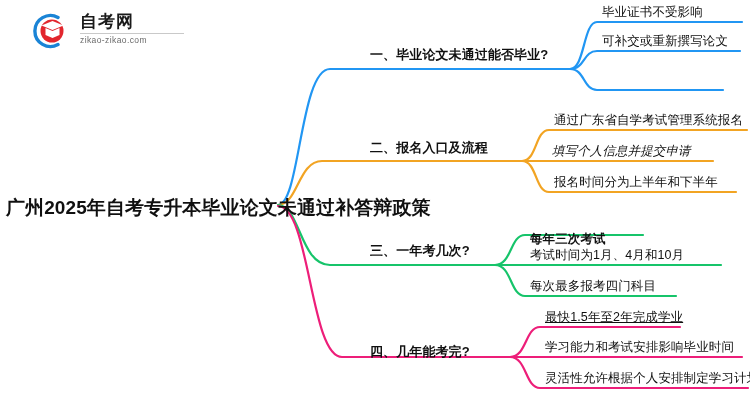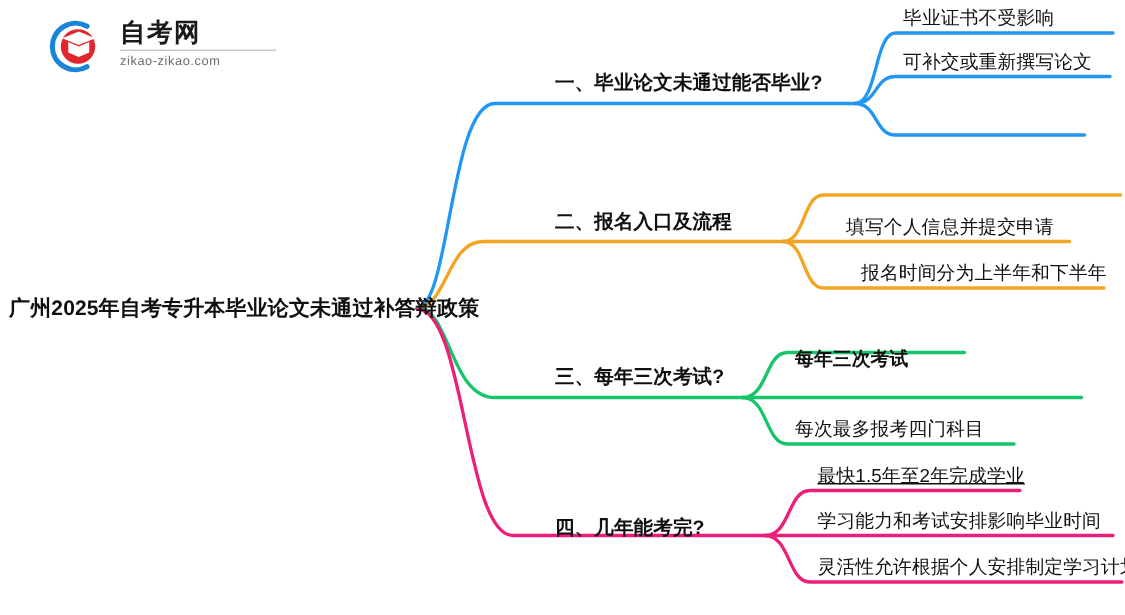--- a/index.html
+++ b/index.html
@@ -73,21 +73,21 @@
     pointer-events: none;
   }
   
   .node-label {
     position: absolute;
     color: #101010;
     white-space: nowrap;
     line-height: 1;
   }
   #root-label {
-    font-size: 14px;
+    font-size: 19px;
     font-weight: bold;
     left: 6px;
     top: 198px;
     letter-spacing: 0.1px;
   }
   .branch-label {
     font-size: 13px;
     font-weight: bold;
     letter-spacing: 0.1px;
   }
@@ -146,25 +146,27 @@
     </g>
   </svg>
 
   <div id="root-label" class="node-label">广州2025年自考专升本毕业论文未通过补答辩政策</div>
 
   <div class="node-label branch-label" style="left:370px; top:48px;">一、毕业论文未通过能否毕业?</div>
   <div class="node-label leaf-label" style="left:602px; top:35px;">可补交或重新撰写论文</div>
   <div class="node-label leaf-label" style="left:602px; top:6px;">毕业证书不受影响</div>
 
   <div class="node-label branch-label" style="left:370px; top:141px;">二、报名入口及流程</div>
-  <div class="node-label leaf-label" style="left:564px; top:145px;">填写个人信息并提交申请</div>
-  <div class="node-label leaf-label" style="left:554px; top:176px;margin-left:20px;">报名时间分为上半年和下半年</div>
+  <div class="node-label leaf-label" style="left:554px; top:114px;">通过广东省自学考试管理系统报名</div>
+  <div class="node-label leaf-label" style="left:552px; top:145px;font-style:italic;">填写个人信息并提交申请</div>
+  <div class="node-label leaf-label" style="left:554px; top:176px;">报名时间分为上半年和下半年</div>
 
-  <div class="node-label branch-label" style="left:370px; top:244px;">三、每年三次考试?</div>
+  <div class="node-label branch-label" style="left:370px; top:244px;">三、一年考几次?</div>
   <div class="node-label leaf-label" style="left:530px; top:233px;font-weight:bold;">每年三次考试</div>
+  <div class="node-label leaf-label" style="left:530px; top:249px;">考试时间为1月、4月和10月</div>
   <div class="node-label leaf-label" style="left:530px; top:280px;">每次最多报考四门科目</div>
 
   <div class="node-label branch-label" style="left:370px; top:345px;">四、几年能考完?</div>
   <div class="node-label leaf-label" style="left:545px; top:311px;text-decoration:underline;">最快1.5年至2年完成学业</div>
   <div class="node-label leaf-label" style="left:545px; top:341px;">学习能力和考试安排影响毕业时间</div>
   <div class="node-label leaf-label" style="left:545px; top:372px;">灵活性允许根据个人安排制定学习计划</div>
 
 </div>
 
 </body></html>

